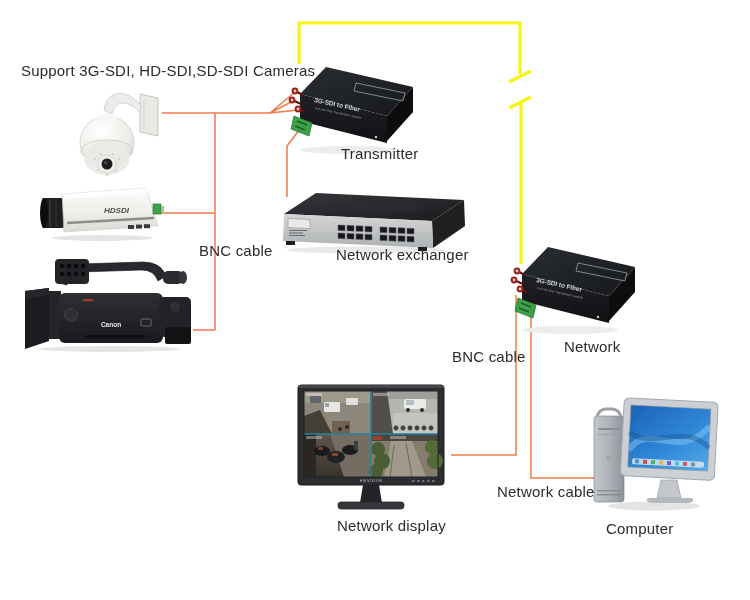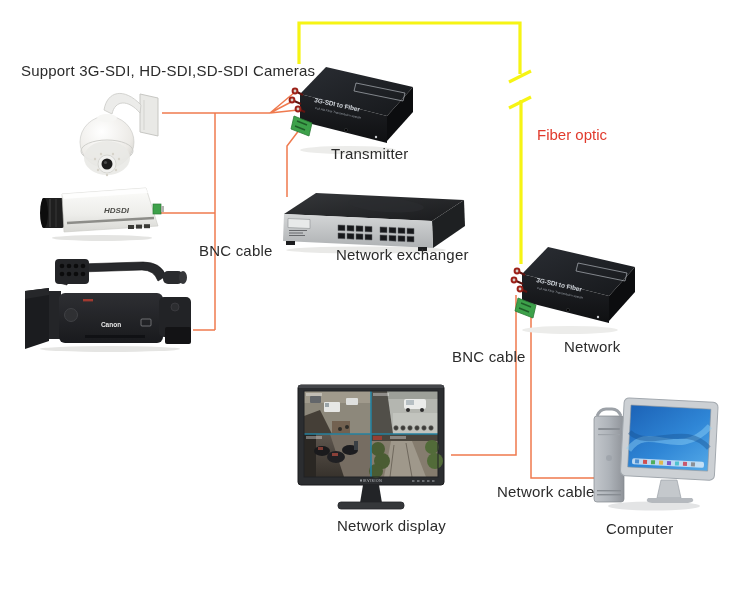--- a/index.html
+++ b/index.html
@@ -381,26 +381,25 @@
           <rect x="88" y="67" width="4" height="4" fill="#4fc2d0"></rect>
         <rect x="96" y="67" width="4" height="4" fill="#c9586e"></rect>
           <rect x="104" y="67" width="4" height="4" fill="#8a8f96"></rect>
       </g>
     </g>
     <polygon points="73,86 89,86 93,104 69,104" fill="#c4c8cc" stroke="#9ba1a7" stroke-width="0.7"></polygon>
     <path d="M60,104 h44 q4,4 -4,5 h-36 q-8,-1 -4,-5 z" fill="#b5b9be"></path>
   </svg>
 
   <div class="lbl" style="left:21px;top:62px">Support 3G-SDI, HD-SDI,SD-SDI Cameras</div>
-  <div class="lbl" style="left:331px;top:145px">Transmitter</div>
+  <div class="lbl" style="left:341px;top:145px">Transmitter</div>
   <div class="lbl" style="left:199px;top:242px">BNC cable</div>
   <div class="lbl" style="left:336px;top:246px">Network exchanger</div>
   <div class="lbl" style="left:564px;top:338px">Network</div>
   <div class="lbl" style="left:452px;top:348px">BNC cable</div>
   <div class="lbl" style="left:337px;top:517px">Network display</div>
   <div class="lbl" style="left:497px;top:483px">Network cable</div>
   <div class="lbl" style="left:606px;top:520px">Computer</div>
 
   <div class="fiber-note" style="left:537px;top:122px">
-    <div>Fiber optic</div>
   </div>
 
 </div>
 
 </body></html>

